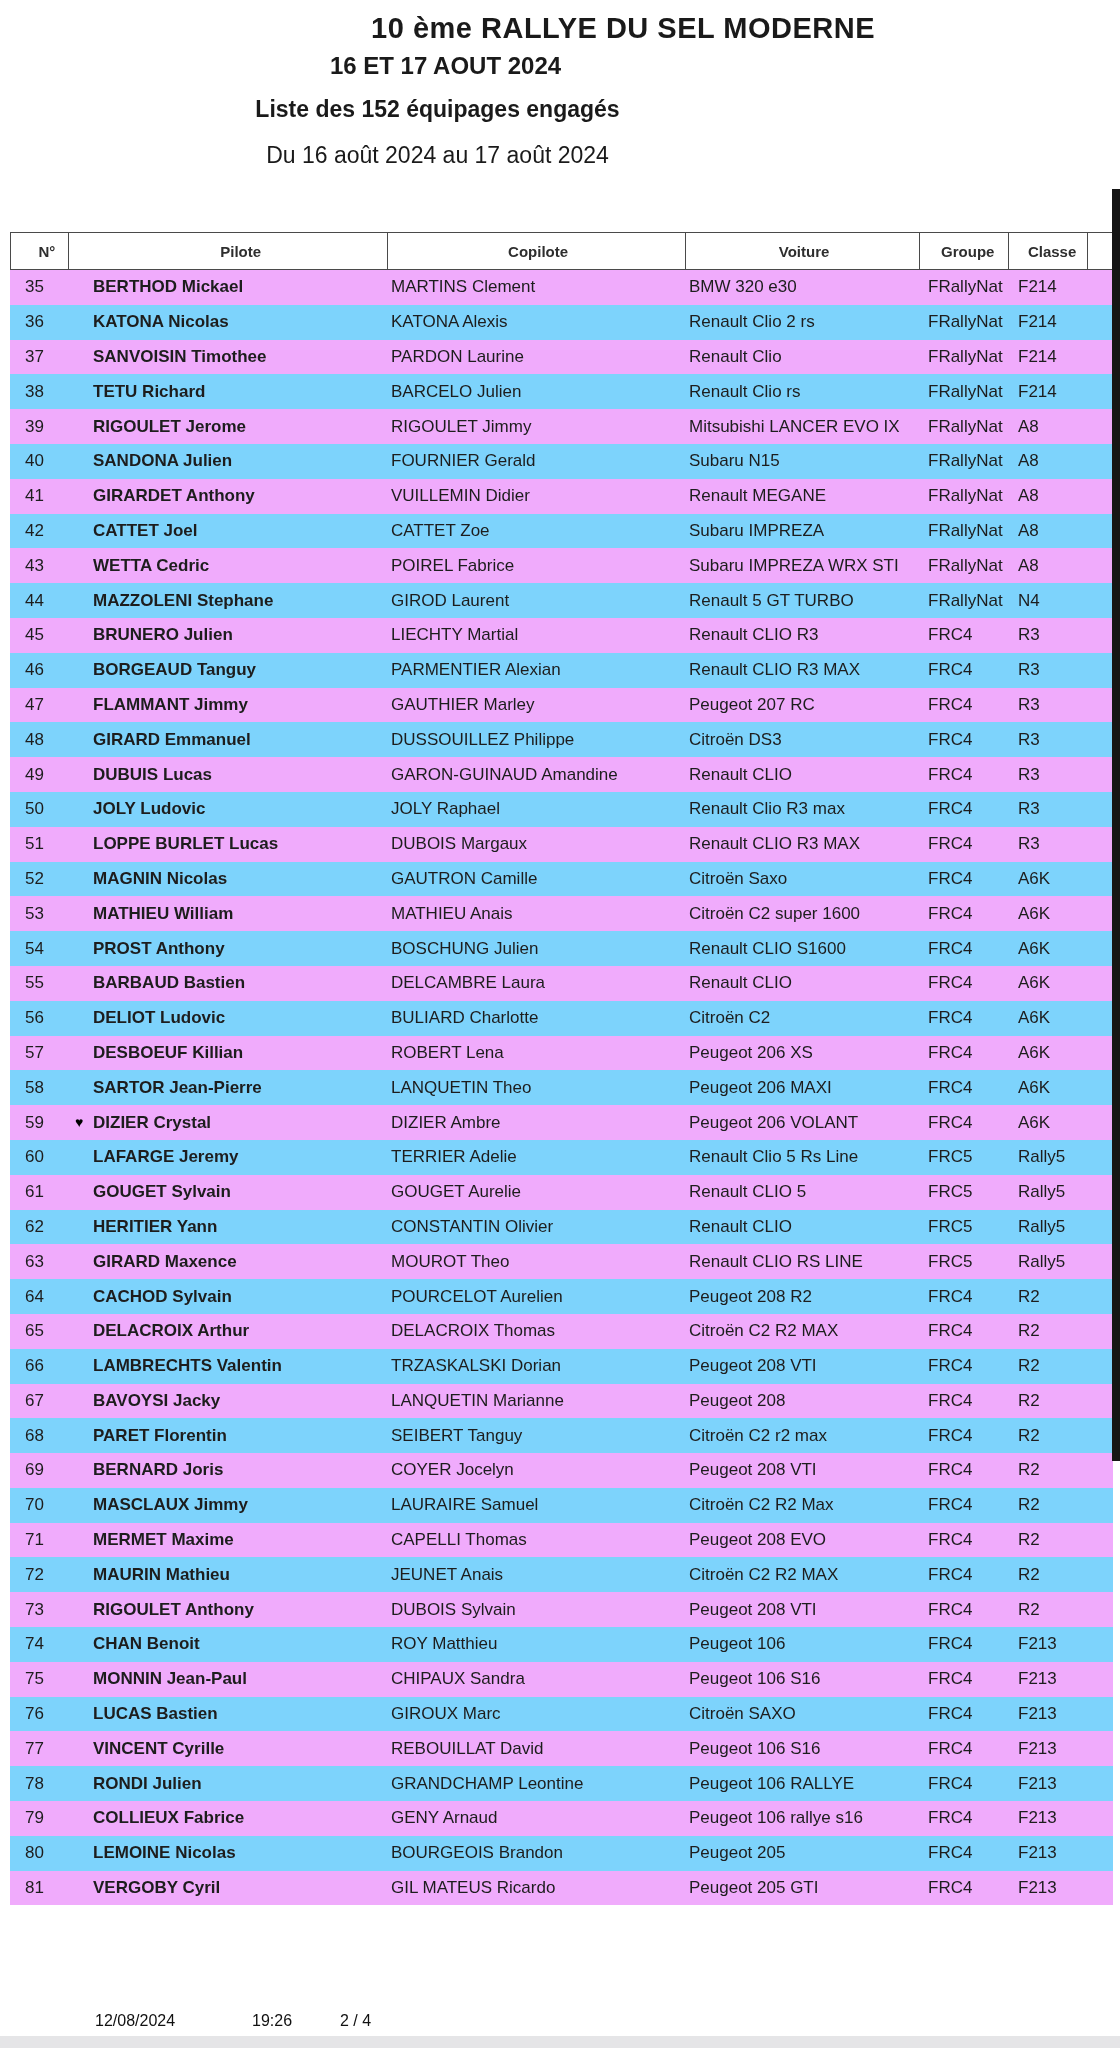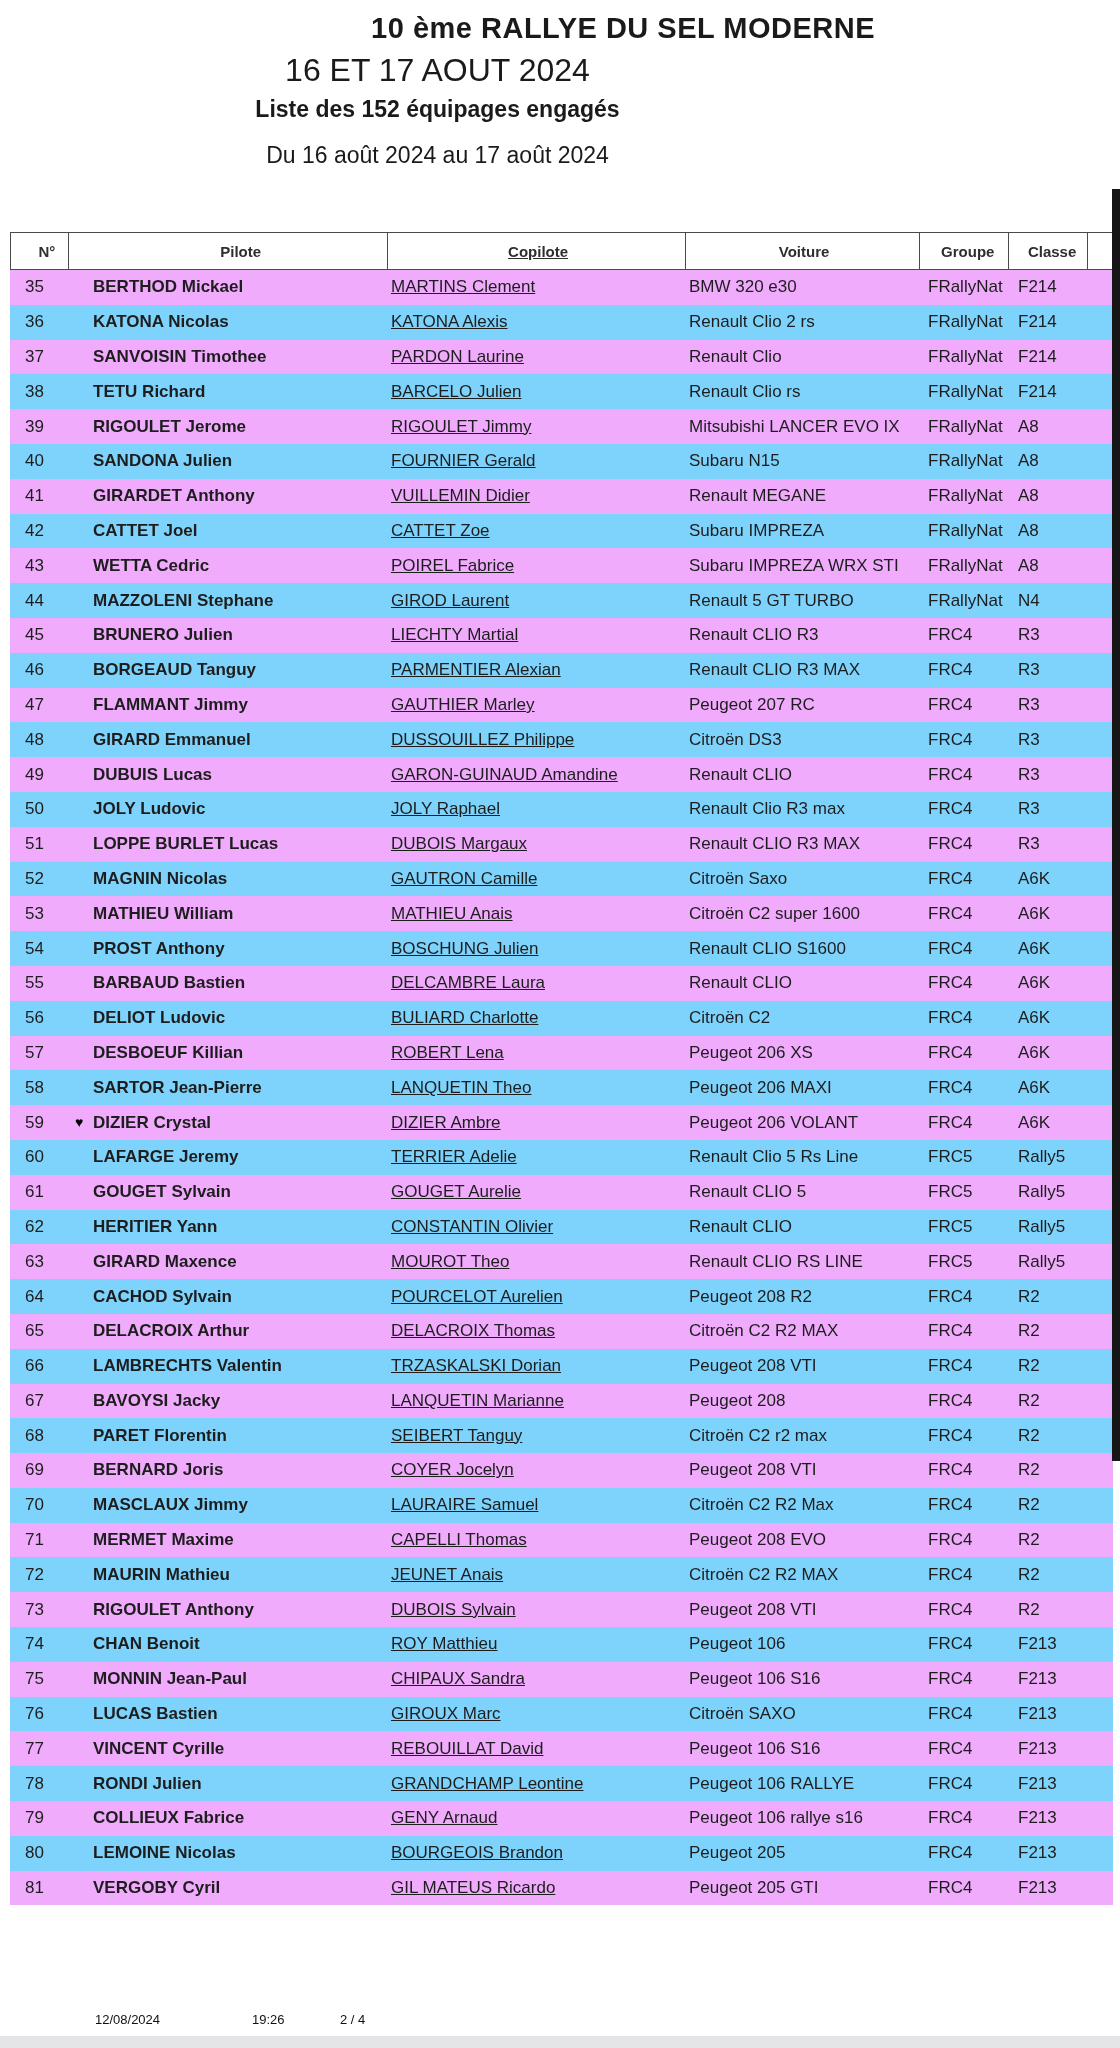--- a/index.html
+++ b/index.html
@@ -2,21 +2,21 @@
 <html><head>
 <meta charset="utf-8">
 <style>
   html,body{margin:0;padding:0;}
   body{
     width:1120px;height:2048px;position:relative;background:#ffffff;
     font-family:"Liberation Sans", sans-serif;color:#1a1a1a;overflow:hidden;
   }
   .heading{position:absolute;left:0;width:875px;text-align:center;white-space:nowrap;}
   .title{top:12px;font-size:29px;font-weight:bold;letter-spacing:0.5px;text-align:right;}
-  .subtitle{top:52px;font-size:32px;font-weight:normal;}
+  .subtitle{top:52px;font-size:24px;font-weight:bold;margin-left:8px;}
   .list-title{top:96px;font-size:23px;font-weight:bold;}
   .period{top:142px;font-size:23px;font-weight:normal;}
 
   .table{position:absolute;left:10px;top:232px;width:1103px;}
   .thead{
     display:flex;height:38px;box-sizing:border-box;
     border:1px solid #4a4a4a;background:#fff;
   }
   .thead .hcell{
     box-sizing:border-box;border-right:1px solid #4a4a4a;
@@ -26,38 +26,38 @@
   .thead .hcell:last-child{border-right:none;}
   .trow{display:flex;height:34.8px;align-items:center;}
   .trow.odd{background:#f0abfc;}
   .trow.even{background:#7dd3fc;}
   .cell{
     box-sizing:border-box;font-size:17px;color:#1d1d1d;
     white-space:nowrap;overflow:visible;position:relative;
   }
   .c-n{width:58px;padding-left:15px;}
   .c-pilote{width:320px;padding-left:25px;font-weight:bold;}
-  .c-copilote{width:298px;padding-left:3px;text-decoration:underline;}
+  .c-copilote{width:298px;padding-left:3px;}
   .c-voiture{width:235px;padding-left:3px;}
   .c-groupe{width:89px;padding-left:7px;}
   .c-classe{width:79px;padding-left:8px;}
   .c-extra{width:24px;}
   .heart{
     position:absolute;left:7px;top:50%;transform:translateY(-54%);
     font-size:14px;color:#000;line-height:1;
   }
   .right-strip{
     position:absolute;left:1112px;top:189px;width:8px;height:1272px;
     background:#161616;
   }
   .bottom-strip{
     position:absolute;left:0;top:2036px;width:1120px;height:12px;
     background:#e5e5e7;
   }
-  .footer{position:absolute;top:2012px;left:0;width:1120px;height:26px;font-size:13px;color:#111;}
+  .footer{position:absolute;top:2012px;left:0;width:1120px;height:26px;font-size:16px;color:#111;}
   .footer .f-date{position:absolute;left:95px;}
   .footer .f-time{position:absolute;left:252px;}
   .footer .f-page{position:absolute;left:340px;}
 </style>
 </head>
 <body>
 
 <div class="heading title">10 ème RALLYE DU SEL MODERNE</div>
 <div class="heading subtitle">16 ET 17 AOUT 2024</div>
 <div class="heading list-title">Liste des 152 équipages engagés</div>

